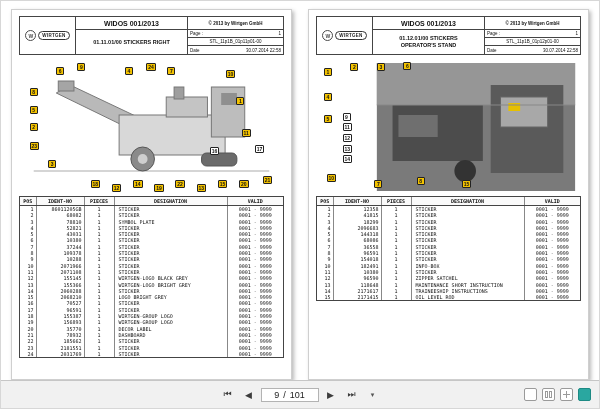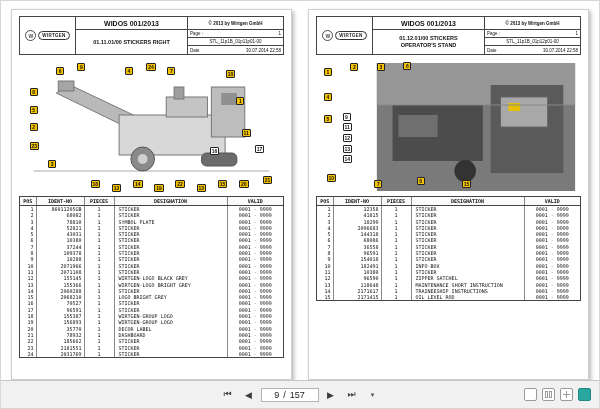--- a/index.html
+++ b/index.html
@@ -527,21 +527,21 @@
     </div>
 
   </div>
 
   <div class="toolbar">
     <div class="nav-btn">⏮</div>
     <div class="nav-btn">◀</div>
     <div class="page-box">
       <span>9</span>
       <span>/</span>
-      <span>157</span>
+      <span>101</span>
     </div>
     <div class="nav-btn">▶</div>
     <div class="nav-btn">⏭</div>
     <div class="nav-btn caret-btn">▾</div>
     <div class="right-icons">
       <div class="ricon"></div>
       <div class="ricon pages"></div>
       <div class="ricon grid"></div>
       <div class="ricon teal"></div>
     </div>

